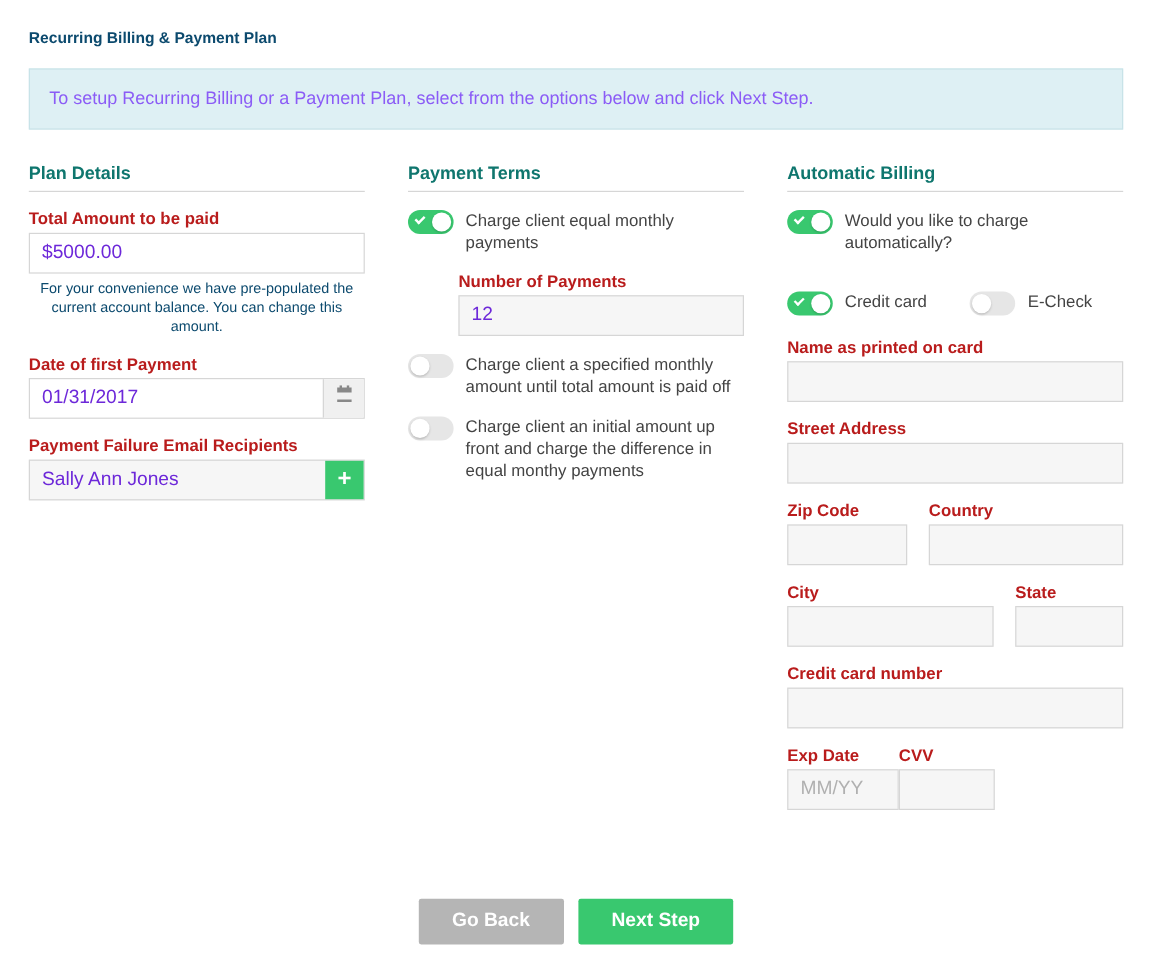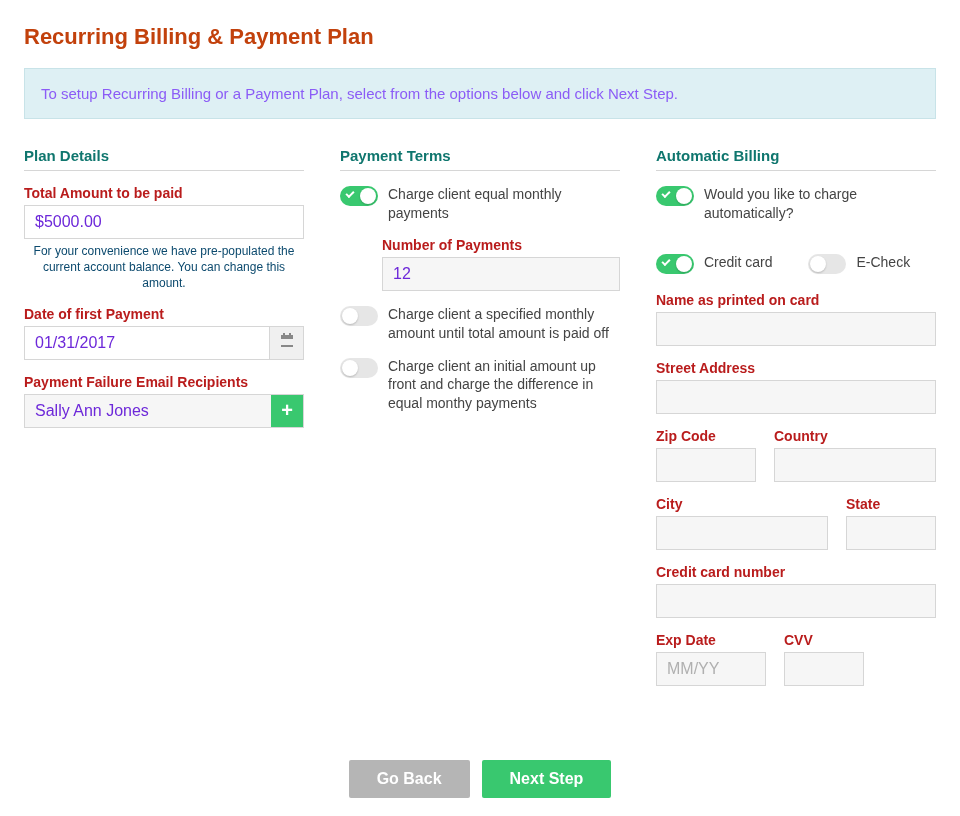--- a/index.html
+++ b/index.html
@@ -4,23 +4,23 @@
   <style>
     * { box-sizing: border-box; margin: 0; padding: 0; }
     body {
       font-family: -apple-system, BlinkMacSystemFont, "Segoe UI", "Helvetica Neue", Arial, sans-serif;
       background: #fff;
       color: #2a4d5e;
       padding: 24px 24px 40px 24px;
       width: 960px;
     }
     h1 {
-      font-size: 22px;
-      font-weight: 700;
-      color: #c2410c;
+      font-size: 13px;
+      font-weight: 700;
+      color: #0c4a6e;
       margin-bottom: 18px;
     }
     .info-banner {
       background: #def0f4;
       border: 1px solid #c8e3e8;
       padding: 16px 16px;
       font-size: 15px;
       color: #8b5cf6;
       margin-bottom: 28px;
     }
@@ -122,21 +122,21 @@
     }
     .toggle-label {
       font-size: 14px;
       color: #444;
       line-height: 1.35;
     }
     .indented { margin-left: 42px; margin-bottom: 14px; }
     .toggle-pair { display: flex; gap: 36px; margin-bottom: 18px; }
     .row-2 { display: flex; gap: 18px; }
     .row-2 > div { flex: 1; }
-    .small-input { width: 110px; }
+    .small-input { width: 93px; }
     .cvv-input { width: 80px; }
     .buttons {
       display: flex;
       gap: 12px;
       justify-content: center;
       margin-top: 60px;
     }
     .btn {
       border: none;
       padding: 10px 28px;
@@ -278,21 +278,21 @@
         <label class="field-label">State</label>
         <input class="text-input st-half" style="">
       </div>
     </div>
 
     <div class="field-block">
       <label class="field-label">Credit card number</label>
       <input class="text-input" style="">
     </div>
 
-    <div class="field-block" style="display:flex; gap:18px;align-items:flex-end;">
+    <div class="field-block" style="display:flex; align-items:flex-end;">
       <div>
         <label class="field-label">Exp Date</label>
         <input class="text-input small-input" placeholder="MM/YY" style="">
       </div>
       <div>
         <label class="field-label">CVV</label>
         <input class="text-input cvv-input" style="">
       </div>
     </div>
   </div>

